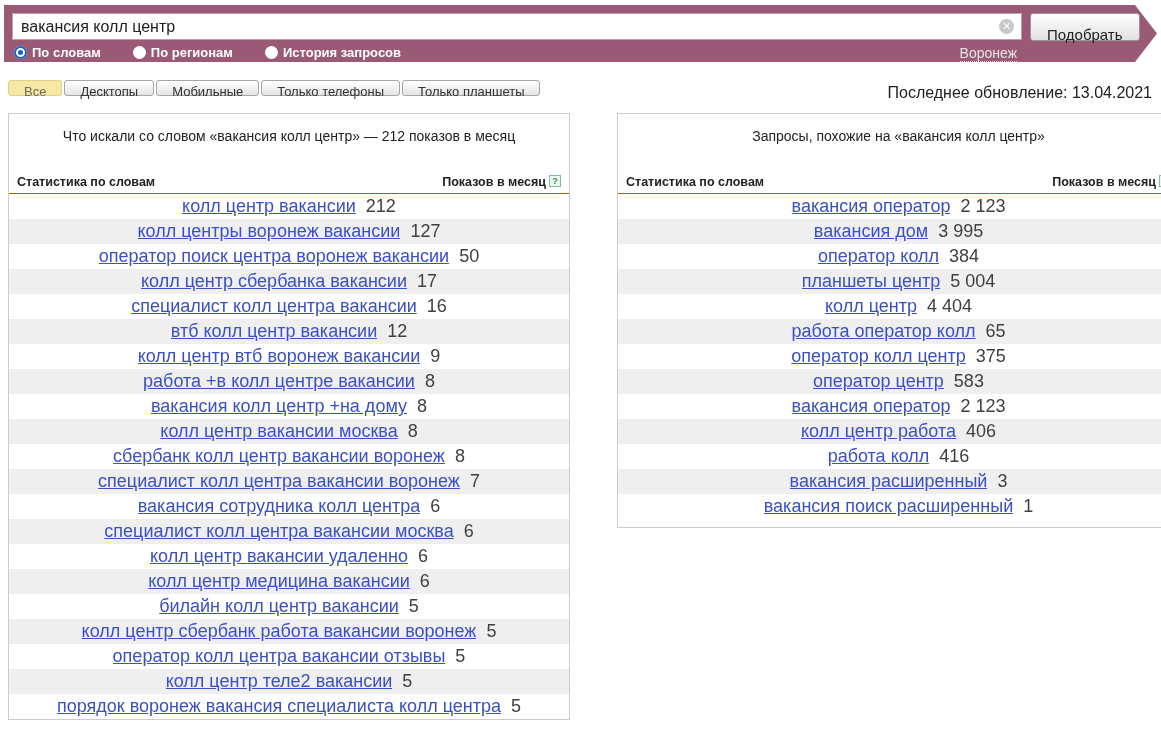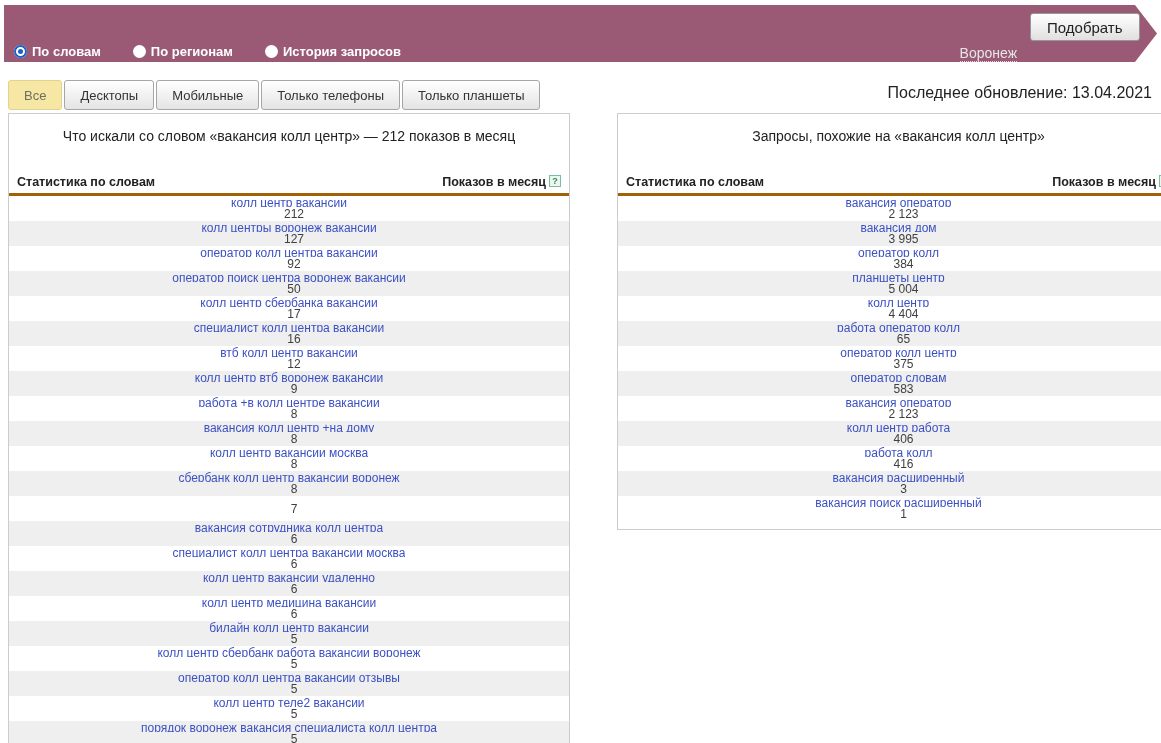--- a/index.html
+++ b/index.html
@@ -9,62 +9,66 @@
   
   .banner { position:absolute; left:4px; top:5px; width:1153px; height:57px;
             background:#9a5a76;
             clip-path:polygon(0 0, calc(100% - 22px) 0, 100% 50%, calc(100% - 22px) 100%, 0 100%); }
   .search-wrap { position:absolute; left:8px; top:8px; width:1010px; height:27px; }
   .search-input { width:100%; height:100%; border:1px solid #b9a0ac; background:#fff;
                   font:16px "Liberation Sans",sans-serif; color:#222; padding:0 28px 0 8px; outline:none; }
   .clear-btn { position:absolute; right:8px; top:6px; width:15px; height:15px; border-radius:50%;
                background:#c9c9c9; color:#fff; font-size:11px; line-height:15px; text-align:center;
                cursor:pointer; font-weight:bold; }
-  .submit-btn { position:absolute; left:1026px; top:8px; height:28px; padding:4px 16px;
+  .submit-btn { position:absolute; left:1026px; top:8px; height:28px; padding:12px 16px;
                 background:linear-gradient(#ffffff,#e0e0e0); border:1px solid #979797; border-radius:3px;
                 font:15px "Liberation Sans",sans-serif; color:#222; cursor:pointer; }
-  .radio-row { position:absolute; left:10px; top:39px; height:16px; display:flex; gap:32px; align-items:flex-start; }
+  .radio-row { position:absolute; left:10px; top:39px; height:16px; display:flex; gap:32px; align-items:center; }
   .radio-item { display:flex; align-items:center; gap:5px; color:#fff; font-size:13px; font-weight:bold; cursor:pointer; }
   .radio-dot { width:13px; height:13px; border-radius:50%; background:#fff; position:relative; }
   .radio-dot.selected { background:#fff; box-shadow:inset 0 0 0 2px #1a62c8; }
   .radio-dot.selected::after { content:""; position:absolute; left:4px; top:4px; width:5px; height:5px;
                                border-radius:50%; background:#1a62c8; }
   .region-link { position:absolute; right:140px; top:40px; color:#e5e5e5; font-size:14px;
                  border-bottom:1px dotted #e8d7df; cursor:pointer; }
 
   
   .tabs { position:absolute; left:8px; top:80px; display:flex; }
-  .tab { height:30px; padding:0 15px; margin-right:2px; font-size:13px; color:#333; line-height:21px;
+  .tab { height:16px; padding:0 15px; margin-right:2px; font-size:13px; color:#333; line-height:21px;
          background:linear-gradient(#ffffff,#e4e4e4); border:1px solid #a6a6a6; border-radius:3px; cursor:pointer; }
   .tab.active { background:#f7e7a4; border-color:#e3d28b; color:#6e6e60; cursor:default; }
   .last-update { position:absolute; right:9px; top:84px; font-size:16px; color:#222; }
 
   
   .panel { position:absolute; top:113px; border:1px solid #cccccc; background:#fff; }
   .panel.left  { left:8px;  width:562px; }
   .panel.right { left:585px; width:563px; padding-bottom:8px;margin-left:32px; }
   .panel-title { padding-top:13px; text-align:center; font-size:14px; color:#222; line-height:18px; }
   .thead { display:flex; justify-content:space-between; align-items:flex-start;
-           margin-top:30px; padding:0 8px 4px; border-bottom:3px solid #a16207;
+           margin-top:30px; padding:0 8px 4px; border-bottom:1px solid #a16207;
            font-size:12.5px; font-weight:bold; color:#222; }
   .help-icon { display:inline-block; width:12px; height:12px; margin-left:3px;
                border:1px solid #7cbf9e; background:#eef7ee; color:#2c8a5a;
                font-size:9px; font-weight:bold; line-height:10px; text-align:center;
                vertical-align:2px; cursor:pointer; }
   .trow { display:flex; justify-content:center; align-items:center;
-          height:25px; padding:0 8px; font-size:12px;flex-direction:column; }
+          height:25px; padding:0 8px; font-size:18px; }
   .trow:nth-child(even) { background:#efefef; }
   .trow a { color:#3b50c4; text-decoration:underline; cursor:pointer; white-space:nowrap;
             overflow:hidden; text-overflow:ellipsis; }
   .trow .val { color:#404040; white-space:nowrap; padding-left:10px; }
 </style>
 </head>
 <body>
 
 <div class="banner">
+  <div class="search-wrap">
+    <input class="search-input" type="text" value="вакансия колл центр" style="">
+    <span class="clear-btn">✕</span>
+  </div>
   <button class="submit-btn">Подобрать</button>
   <div class="radio-row">
       <span class="radio-item">
         <span class="radio-dot selected"></span>
         <span>По словам</span>
       </span>
       <span class="radio-item">
         <span class="radio-dot"></span>
         <span>По регионам</span>
       </span>
@@ -96,24 +100,20 @@
   <div>
       <div class="trow">
         <a>колл центр вакансии</a>
         <span class="val">212</span>
       </div>
       <div class="trow">
         <a>колл центры воронеж вакансии</a>
         <span class="val">127</span>
       </div>
       <div class="trow">
-        <a>оператор колл центра вакансии</a>
-        <span class="val">92</span>
-      </div>
-      <div class="trow">
         <a>оператор поиск центра воронеж вакансии</a>
         <span class="val">50</span>
       </div>
       <div class="trow">
         <a>колл центр сбербанка вакансии</a>
         <span class="val">17</span>
       </div>
       <div class="trow">
         <a>специалист колл центра вакансии</a>
         <span class="val">16</span>
@@ -136,20 +136,21 @@
       </div>
       <div class="trow">
         <a>колл центр вакансии москва</a>
         <span class="val">8</span>
       </div>
       <div class="trow">
         <a>сбербанк колл центр вакансии воронеж</a>
         <span class="val">8</span>
       </div>
       <div class="trow">
+        <a>специалист колл центра вакансии воронеж</a>
         <span class="val">7</span>
       </div>
       <div class="trow">
         <a>вакансия сотрудника колл центра</a>
         <span class="val">6</span>
       </div>
       <div class="trow">
         <a>специалист колл центра вакансии москва</a>
         <span class="val">6</span>
       </div>
@@ -215,21 +216,21 @@
       </div>
       <div class="trow">
         <a>работа оператор колл</a>
         <span class="val">65</span>
       </div>
       <div class="trow">
         <a>оператор колл центр</a>
         <span class="val">375</span>
       </div>
       <div class="trow">
-        <a>оператор словам</a>
+        <a>оператор центр</a>
         <span class="val">583</span>
       </div>
       <div class="trow">
         <a>вакансия оператор</a>
         <span class="val">2 123</span>
       </div>
       <div class="trow">
         <a>колл центр работа</a>
         <span class="val">406</span>
       </div>

